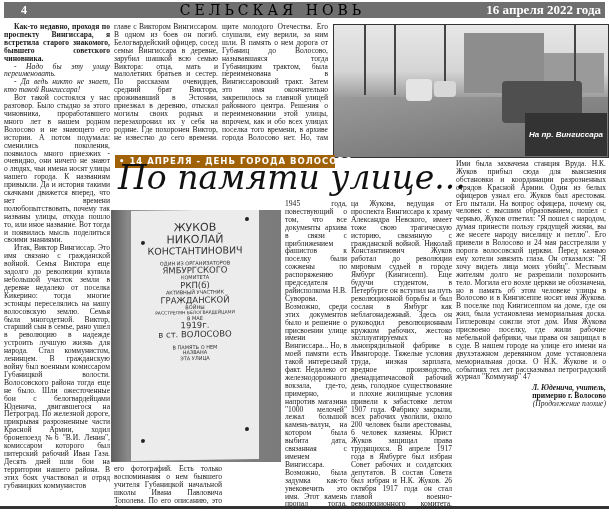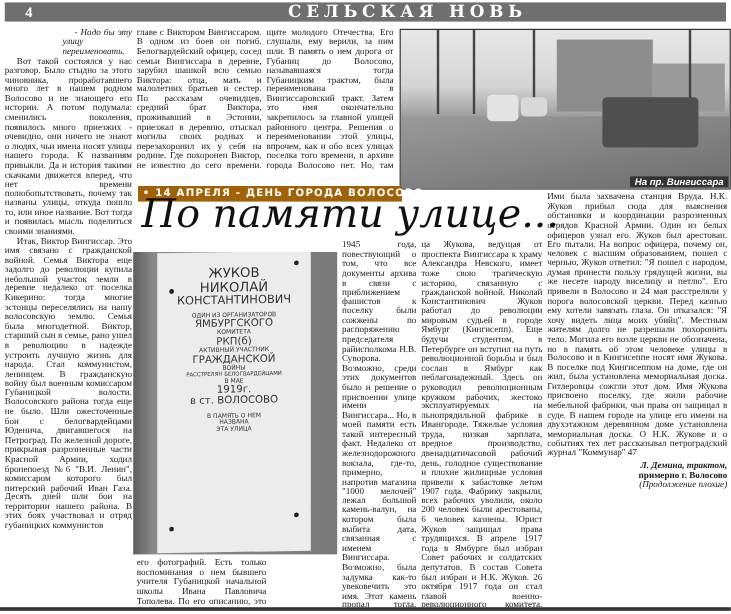--- a/index.html
+++ b/index.html
@@ -1,54 +1,57 @@
 <!DOCTYPE html>
 <html><head>
 <meta charset="utf-8">
 <style>
   html, body { margin:0; padding:0; }
   body { width:609px; height:512px; background:#fff; overflow:hidden; position:relative; font-family:"Liberation Serif", serif; color:#1a1a1a; }
   .header { position:absolute; left:4px; top:2px; width:601px; height:16px; background:#6f6f6f; display:flex; align-items:center; color:#fff; }
   .header .pg { width:40px; text-align:center; font-weight:bold; font-size:12px; }
-  .header .title { flex:1; text-align:center; font-family:"DejaVu Serif", serif; font-weight:bold; font-size:14px; letter-spacing:4px; color:#ffffff; padding-left:30px; }
+  .header .title { flex:1; text-align:center; font-family:"DejaVu Serif", serif; font-weight:normal; font-size:14px; letter-spacing:4px; color:#000000; padding-left:30px; }
   .header .date { width:130px; text-align:right; padding-right:4px; font-weight:bold; font-size:13px; }
   .col { position:absolute; font-size:7.6px; line-height:7.9px; text-align:justify; overflow:hidden; }
   .col p { margin:0; text-indent:10px; }
-  .col p.i { font-style:italic;margin-left:48px; }
+  .col p.i { font-style:italic; }
   .col p.b { font-weight:bold; }
   .photo1 { position:absolute; left:333px; top:24px; width:274px; height:132px; border:1px solid #333; overflow:hidden;
     background: linear-gradient(180deg,#e7e7e7 0%,#d5d5d5 35%,#9d9d9d 55%,#7e7e7e 70%,#a0a0a0 100%); }
   .photo1 .bldg { position:absolute; left:130px; top:8px; width:80px; height:60px; background:#8d8d8d; }
   .photo1 .bldg2 { position:absolute; left:210px; top:28px; width:60px; height:40px; background:#9a9a9a; }
   .photo1 .tree { position:absolute; top:0; width:2px; height:70px; background:#444; }
   .photo1 .road { position:absolute; left:0; bottom:0; width:100%; height:60px; background:linear-gradient(170deg,#9a9a9a,#6d6d6d); }
   .photo1 .car { position:absolute; border-radius:4px; }
-  .caption1 { position:absolute; right:1px; bottom:1px; background:#333; color:#fff; font-family:"Liberation Sans", sans-serif; font-size:8px; font-weight:bold; font-style:italic; padding:0 4px; }
+  .caption1 { position:absolute; right:1px; bottom:1px; background:#333; color:#fff; font-family:"Liberation Sans", sans-serif; font-size:8px; font-weight:bold; font-style:italic; padding:17px 4px; }
   .banner { position:absolute; left:115px; top:143px; width:216px; height:13px; background:#a16207; color:#fff; font-family:"DejaVu Sans", sans-serif; font-weight:bold; font-size:8.5px; letter-spacing:1px; line-height:13px; padding-left:4px; white-space:nowrap;margin-top:12px; }
   .headline { position:absolute; left:118px; top:158px; width:340px; height:40px; font-family:"DejaVu Serif", serif; font-style:italic; font-size:33px; line-height:40px; color:#111; white-space:nowrap; }
   .photo2 { position:absolute; left:111px; top:210px; width:170px; height:252px; background:linear-gradient(90deg,#5e5e5e,#8a8a8a 10%,#7a7a7a); overflow:hidden; }
   .plaque { position:absolute; left:20px; top:0; width:128px; height:250px; background:#ececec; transform:skewY(-1deg); text-align:center; font-family:"DejaVu Sans", sans-serif; color:#333; }
   .plaque .l { display:block; line-height:1.1; }
   .plaque .big { font-size:11px; }
   .plaque .med { font-size:8.5px; }
   .plaque .sm { font-size:5px; }
   .plaque .dot { position:absolute; width:4px; height:4px; border-radius:50%; background:#222; }
   .bottom-rule { position:absolute; left:0; top:506px; width:609px; height:3px; background:#333; }
   .sig { font-weight:bold; font-style:italic; text-align:right; }
 </style>
 </head>
 <body>
 
 <div class="header">
   <span class="pg">4</span>
   <span class="title">СЕЛЬСКАЯ НОВЬ</span>
+  <span class="date">16 апреля 2022 года</span>
 </div>
 
 <div class="col" style="left:4px; top:23px; width:106px; height:482px;">
+  <p class="b">Как-то недавно, проходя по проспекту Вингиссара, я встретила старого знакомого, бывшего советского чиновника.</p>
   <p class="i">- Надо бы эту улицу переименовать.</p>
+  <p class="i">- Да ведь никто не знает, кто такой Вингиссара!</p>
   <p>Вот такой состоялся у нас разговор. Было стыдно за этого чиновника, проработавшего много лет в нашем родном Волосово и не знающего его истории. А потом подумала: сменились поколения, появилось много приезжих - очевидно, они ничего не знают о людях, чьи имена носят улицы нашего города. К названиям привыкли. Да и история такими скачками движется вперед, что нет времени полюбопытствовать, почему так названы улицы, откуда пошло то, или иное название. Вот тогда и появилась мысль поделиться своими знаниями.</p>
   <p>Итак, Виктор Вингиссар. Это имя связано с гражданской войной. Семья Виктора еще задолго до революции купила небольшой участок земли в деревне недалеко от поселка Кикерино: тогда многие эстонцы переселялись на нашу волосовскую землю. Семья была многодетной. Виктор, старший сын в семье, рано ушел в революцию в надежде устроить лучшую жизнь для народа. Стал коммунистом, ленинцем. В гражданскую войну был военным комиссаром Губаницкой волости. Волосовского района тогда еще не было. Шли ожесточенные бои с белогвардейцами Юденича, двигавшегося на Петроград. По железной дороге, прикрывая разрозненные части Красной Армии, ходил бронепоезд №6 "В.И. Ленин", комиссаром которого был питерский рабочий Иван Газа. Десять дней шли бои на территории нашего района. В этих боях участвовал и отряд губаницких коммунистов</p>
 </div>
 
 <div class="col" style="left:114px; top:23px; width:104px; height:118px;">
   <p style="text-indent:0">главе с Виктором Вингиссаром. В одном из боев он погиб. Белогвардейский офицер, сосед семьи Вингиссара в деревне, зарубил шашкой всю семью Виктора: отца, мать и малолетних братьев и сестер. По рассказам очевидцев, средний брат Виктора, проживавший в Эстонии, приезжал в деревню, отыскал могилы своих родных и перезахоронил их у себя на родине. Где похоронен Виктор, не известно до сего времени. Нет и</p>
 </div>
 
 <div class="col" style="left:222px; top:23px; width:106px; height:118px;">
   <p style="text-indent:0">щите молодого Отечества. Его слушали, ему верили, за ним шли. В память о нем дорога от Губаниц до Волосово, называвшаяся тогда Губаницким трактом, была переименована в Вингиссаровский тракт. Затем это имя окончательно закрепилось за главной улицей районного центра. Решения о переименовании этой улицы, впрочем, как и обо всех улицах поселка того времени, в архиве города Волосово нет. Но, там сохранился акт от 26 марта</p>
@@ -108,18 +111,18 @@
   <p style="text-indent:0">1945 года, повествующий о том, что все документы архива в связи с приближением фашистов к поселку были сожжены по распоряжению председателя райисполкома Н.В. Суворова. Возможно, среди этих документов было и решение о присвоении улице имени Вингиссара... Но, в моей памяти есть такой интересный факт. Недалеко от железнодорожного вокзала, где-то, примерно, напротив магазина "1000 мелочей" лежал большой камень-валун, на котором была выбита дата, связанная с именем Вингиссара. Возможно, была задумка как-то увековечить это имя. Этот камень пропал тогда, когда улицу заасфальтировали много лет спустя после войны. До этого она была вымощена булыжником. Даты на камне не помню, а сам камень помню. Мне о нем рассказывал краевед А.Е. Балес.</p>
 
 </div>
 
 <div class="col" style="left:351px; top:200px; width:101px; height:306px;">
   <p style="text-indent:0">ца Жукова, ведущая от проспекта Вингиссара к храму Александра Невского, имеет тоже свою трагическую историю, связанную с гражданской войной. Николай Константинович Жуков работал до революции мировым судьей в городе Ямбург (Кингисепп). Еще будучи студентом, в Петербурге он вступил на путь революционной борьбы и был сослан в Ямбург как неблагонадежный. Здесь он руководил революционным кружком рабочих, жестоко эксплуатируемых на льнопрядильной фабрике в Ивангороде. Тяжелые условия труда, низкая зарплата, вредное производство, двенадцатичасовой рабочий день, голодное существование и плохие жилищные условия привели к забастовке летом 1907 года. Фабрику закрыли, всех рабочих уволили, около 200 человек были арестованы, 6 человек казнены. Юрист Жуков защищал права трудящихся. В апреле 1917 года в Ямбурге был избран Совет рабочих и солдатских депутатов. В состав Совета был избран и Н.К. Жуков. 26 октября 1917 года он стал главой военно-революционного комитета. Началась гражданская война. В середине мая 1919 года войска Юденича двинулись к Петрограду.</p>
 </div>
 
 <div class="col" style="left:456px; top:160px; width:150px; height:346px;">
   <p style="text-indent:0">Ими была захвачена станция Вруда. Н.К. Жуков прибыл сюда для выяснения обстановки и координации разрозненных отрядов Красной Армии. Один из белых офицеров узнал его. Жуков был арестован. Его пытали. На вопрос офицера, почему он, человек с высшим образованием, пошел с чернью, Жуков ответил: "Я пошел с народом, думая принести пользу грядущей жизни, вы же несете народу виселицу и петлю". Его привели в Волосово и 24 мая расстреляли у порога волосовской церкви. Перед казнью ему хотели завязать глаза. Он отказался: "Я хочу видеть лица моих убийц". Местным жителям долго не разрешали похоронить тело. Могила его возле церкви не обозначена, но в память об этом человеке улицы в Волосово и в Кингисеппе носят имя Жукова. В поселке под Кингисеппом на доме, где он жил, была установлена мемориальная доска. Гитлеровцы сожгли этот дом. Имя Жукова присвоено поселку, где жили рабочие мебельной фабрики, чьи права он защищал в суде. В нашем городе на улице его имени на двухэтажном деревянном доме установлена мемориальная доска. О Н.К. Жукове и о событиях тех лет рассказывал петроградский журнал "Коммунар" 47</p>
-  <p class="sig" style="margin-top:3px">Л. Демина, трактом,</p>
+  <p class="sig" style="margin-top:3px">Л. Юденича, учитель,</p>
   <p class="sig" style="font-style:normal">примерно г. Волосово</p>
   <p class="i" style="text-align:right">(Продолжение плохие)</p>
 </div>
 
 <div class="bottom-rule"></div>
 
 </body></html>

